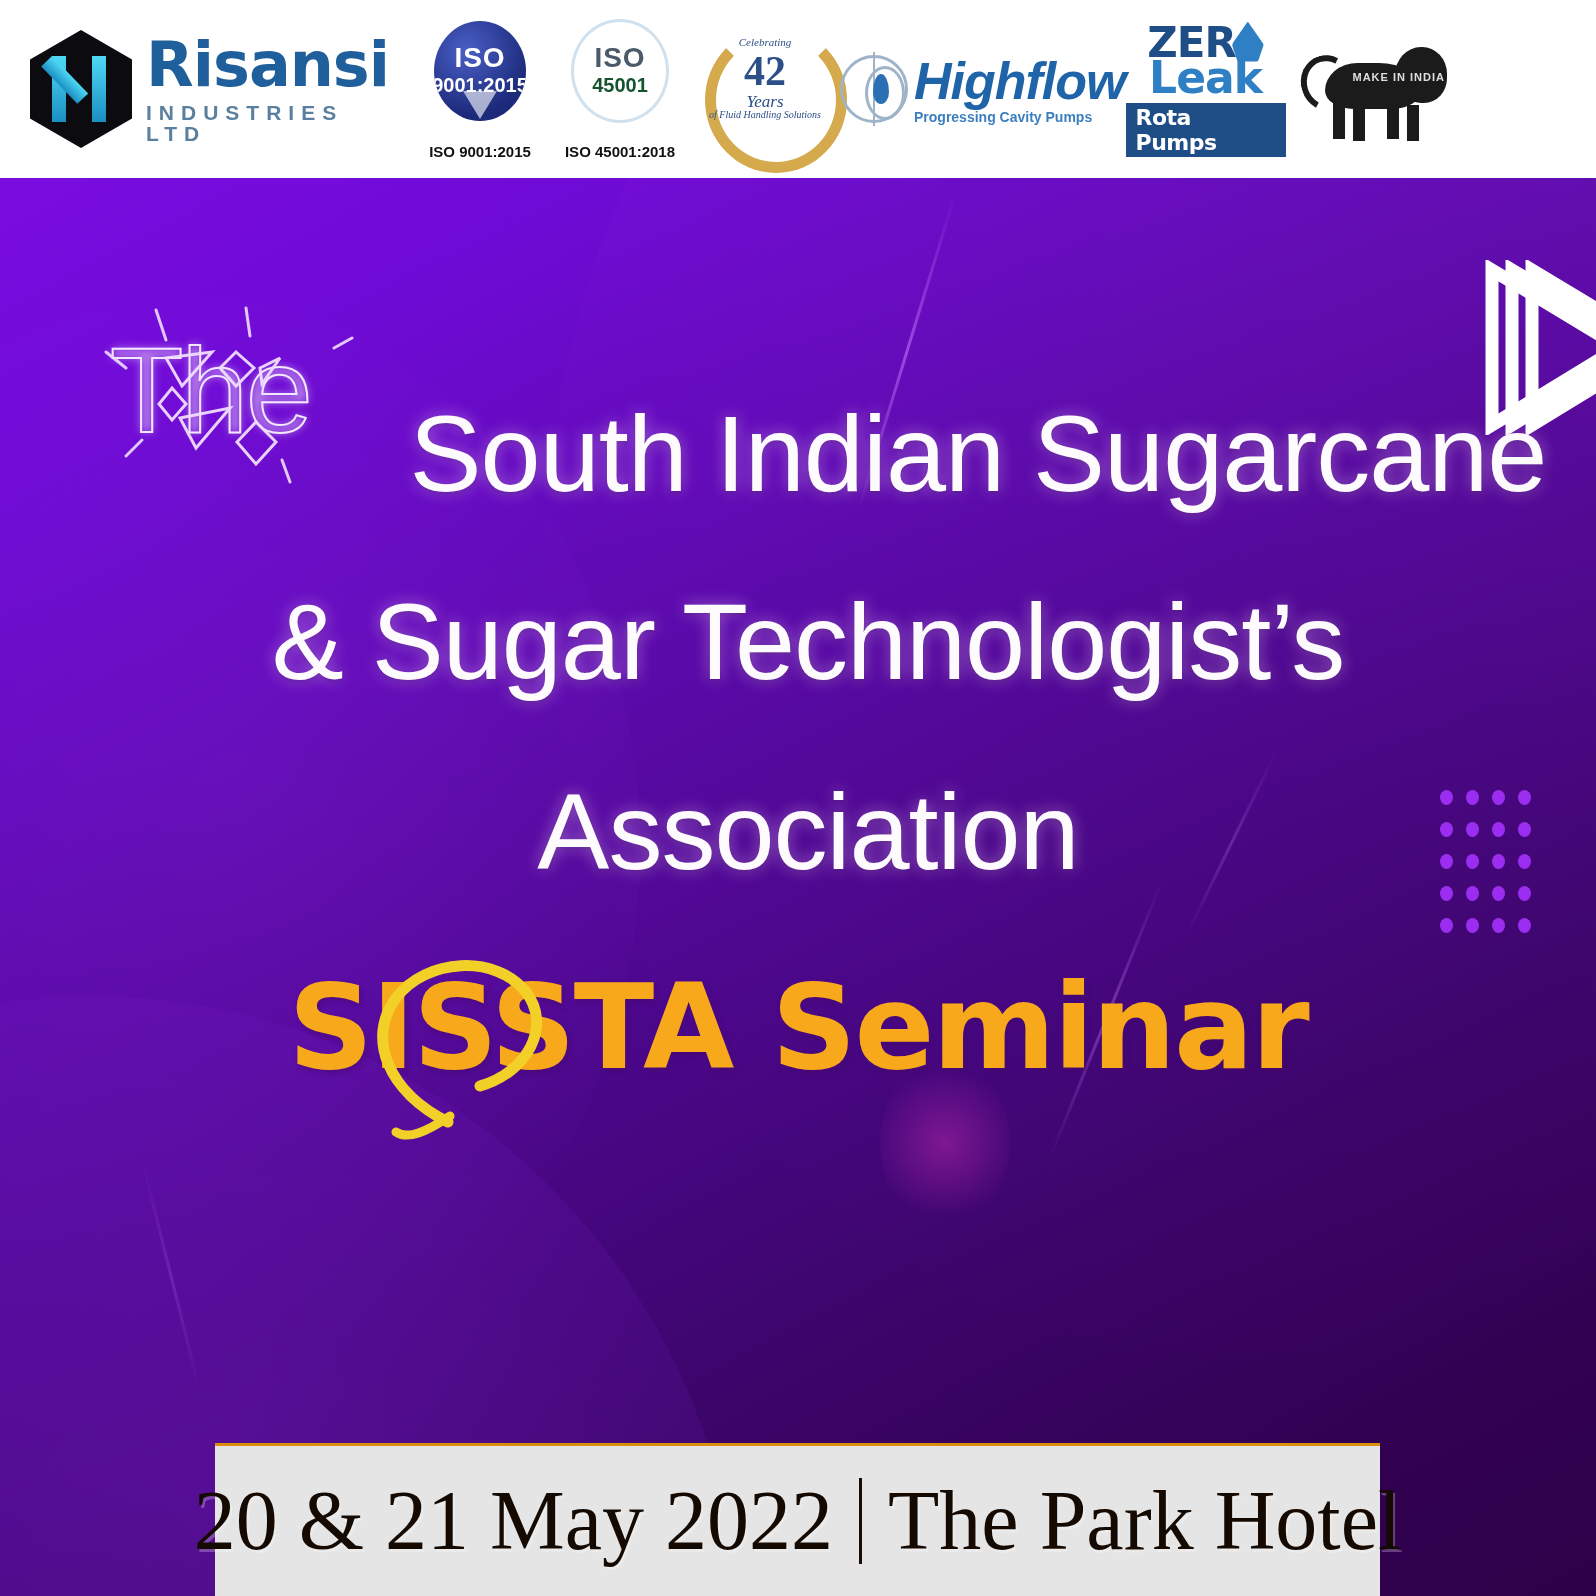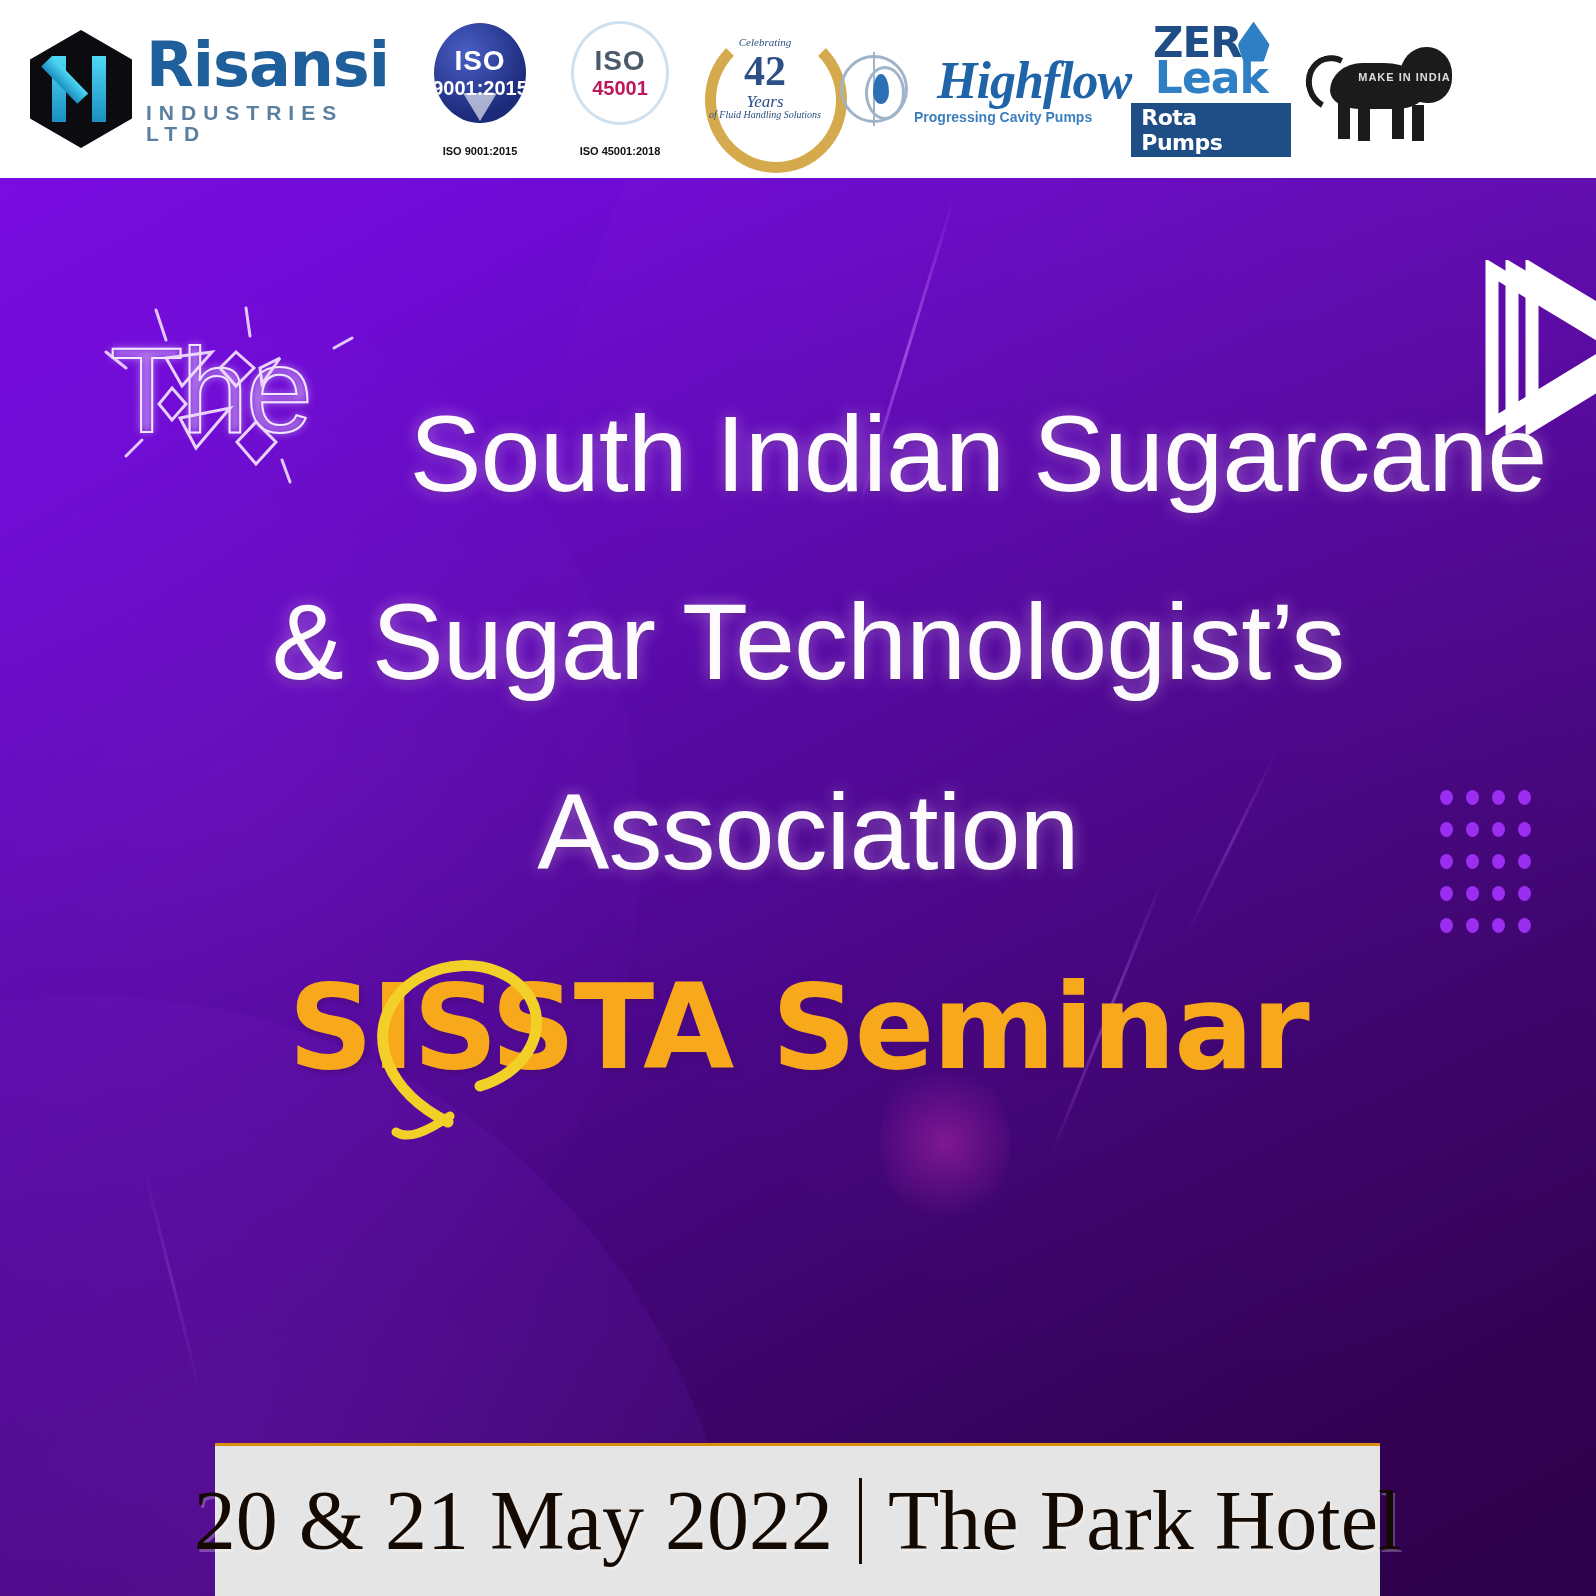--- a/index.html
+++ b/index.html
@@ -94,23 +94,23 @@
     flex-direction: column;
     color: #fff;
     position: relative;
     overflow: hidden;
   }
   .iso9001 .iso-ellipse { background: radial-gradient(circle at 35% 30%, #4a5fc6, #1c2a7a 70%); }
   .iso45001 .iso-ellipse { background: #fff; border: 3px solid #cfe0ee; color: #5b6b7c; }
   .iso-big { font-size: 28px; font-weight: bold; letter-spacing: 1px; line-height: 1; }
   .iso-small-num { font-size: 20px; font-weight: bold; margin-top: 2px; }
   .iso45001 .iso-big { color: #4b5a68; }
-  .iso45001 .iso-small-num { color: #be185d; }
+  .iso45001 .iso-small-num { color: #14532d; }
   .iso-caption {
-    font-size: 11px; font-weight: bold; color: #111;
+    font-size: 15px; font-weight: bold; color: #111;
     white-space: nowrap;
     font-family: "Liberation Sans", sans-serif;
   }
   .iso-chk {
     position: absolute; bottom: 2px; left: 50%; margin-left: -17px;
     width: 0; height: 0;
     border-left: 17px solid transparent;
     border-right: 17px solid transparent;
     border-top: 28px solid rgba(255,255,255,.62);
   }
@@ -178,21 +178,21 @@
     width: 34px; height: 48px; border: 3px solid #9fb3c9; border-radius: 50%;
   }
   .hf-blade {
     position: absolute; left: 30px; top: 16px; width: 16px; height: 30px;
     background: #2c6fb5; border-radius: 50% 50% 50% 50% / 60% 60% 40% 40%;
     z-index: 2;
   }
   .hf-text { display: flex; flex-direction: column; line-height: 1; }
   .hf-name {
     font-size: 52px; font-weight: bold; font-style: italic; color: #1f63a8;
-    font-family: Liberation Serif, serif; letter-spacing: -1px; margin-left: 23px;
+    font-family: Liberation Sans, sans-serif; letter-spacing: -1px;
   }
   .hf-sub {
     font-size: 14px; color: #3b7fbf; margin-top: 3px; font-weight: bold;
     font-family: "Liberation Sans", sans-serif;
   }
 
   
   .zeroleak { flex: 0 0 160px; }
   .zl-row { display: flex; align-items: center; line-height: 1; }
   .zl-zer {

